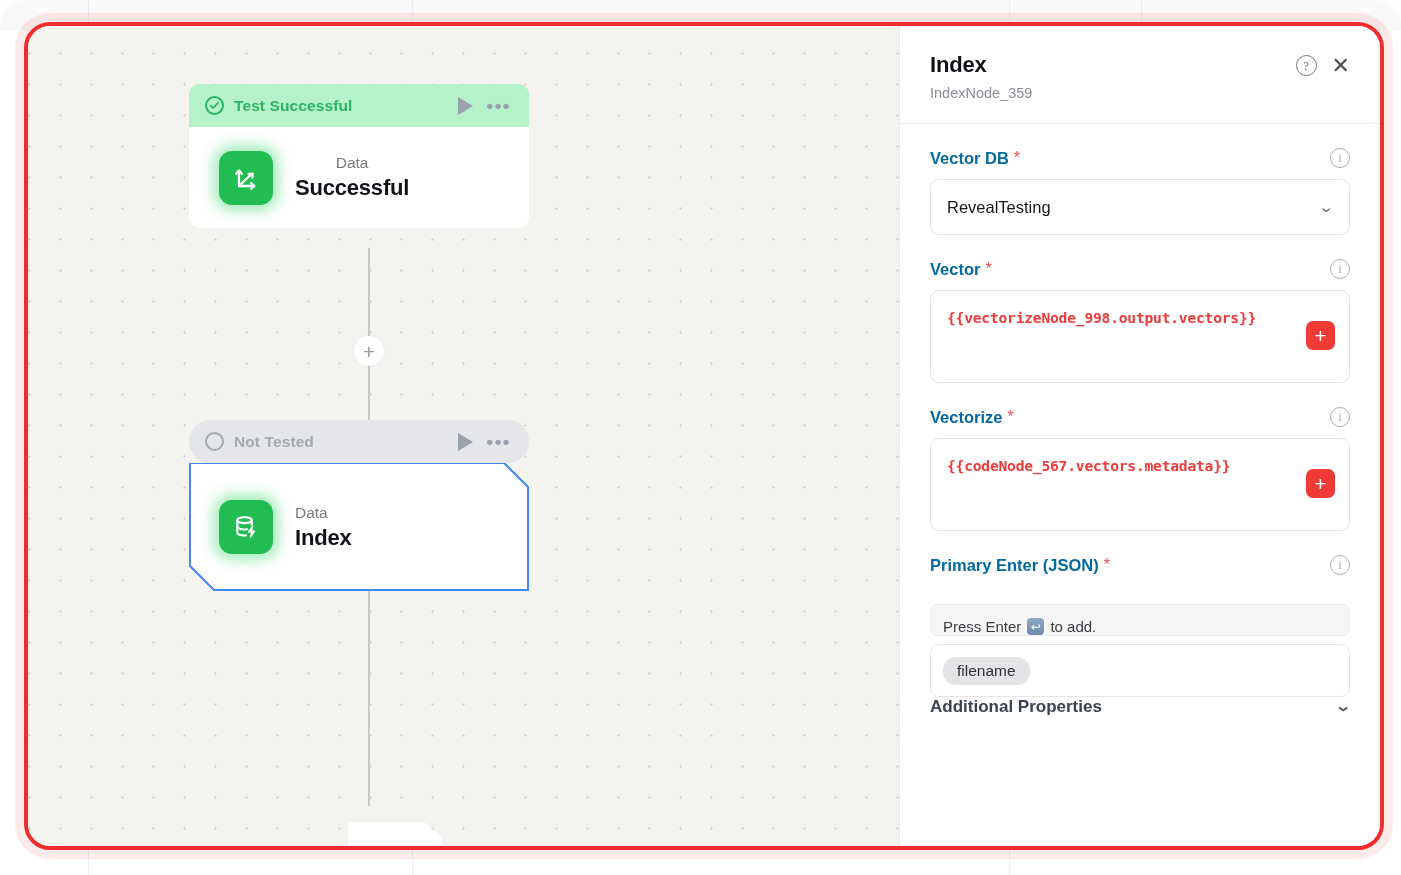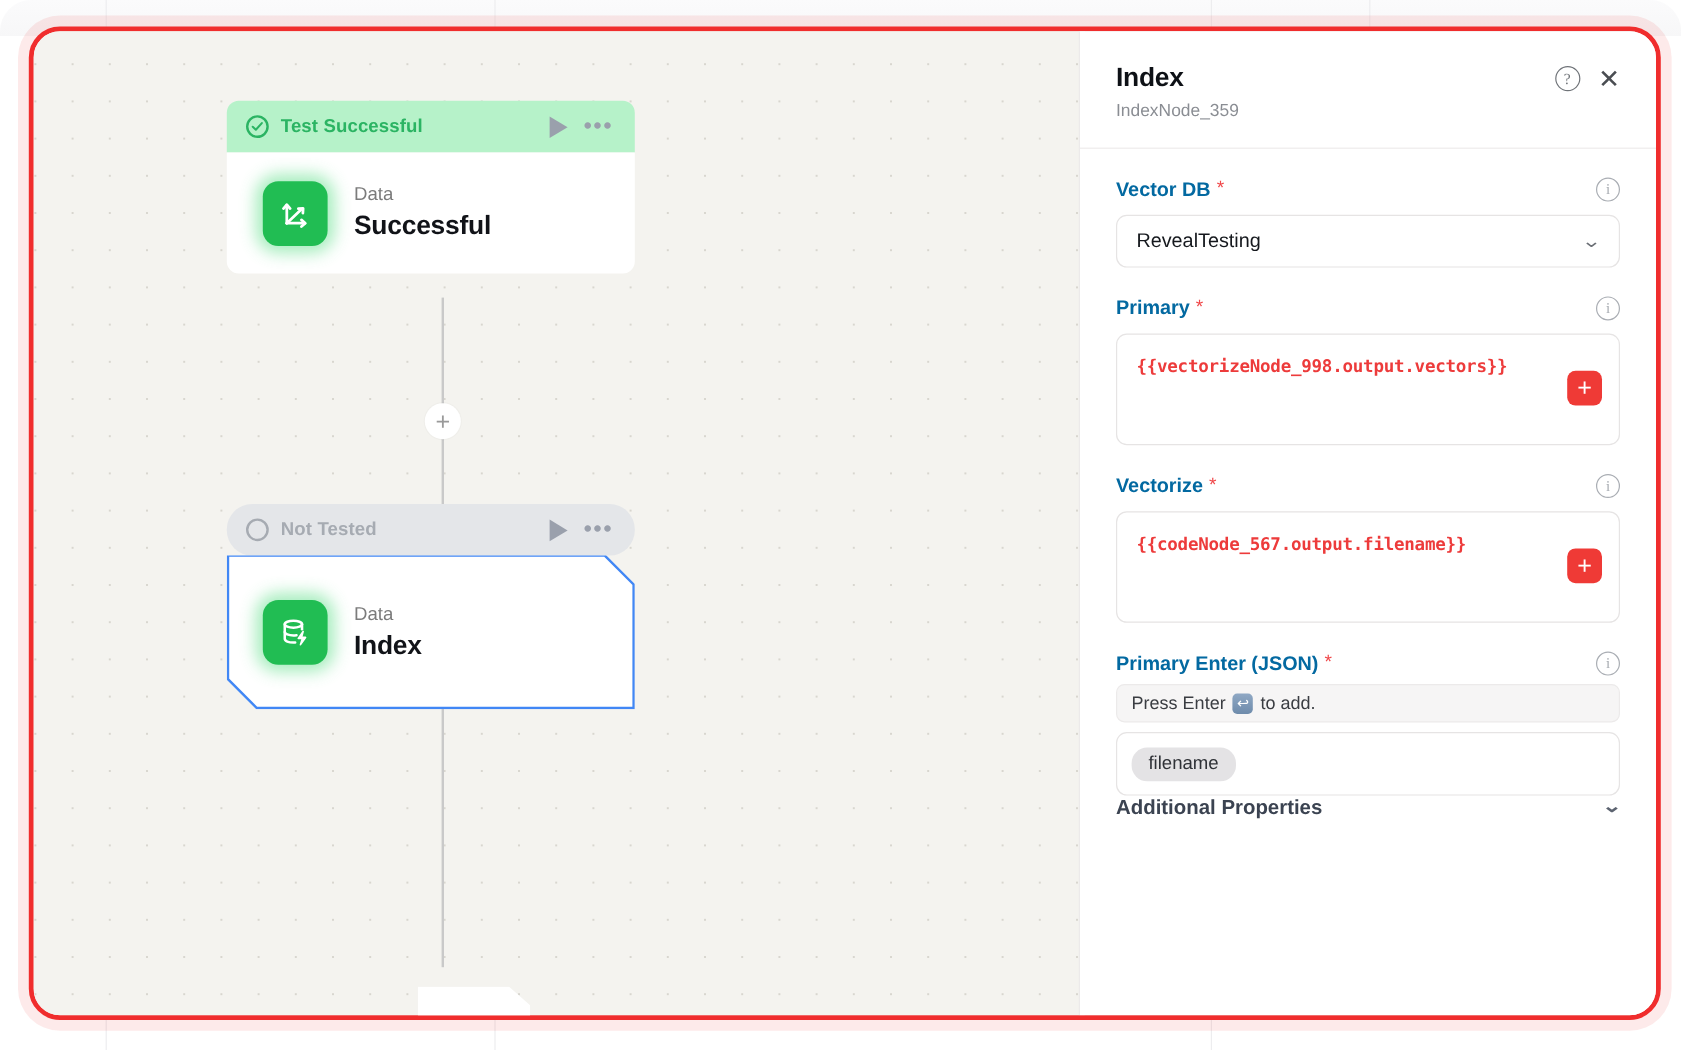--- a/index.html
+++ b/index.html
@@ -143,21 +143,21 @@
   .field { margin-top: 24px; }
   .field-label-row { display: flex; align-items: center; }
   .field-label { font-size: 16.5px; font-weight: 700; color: #0369a1; }
   .req { color: #f0484a; margin-left: 5px; font-size: 16px; }
   .info-i { margin-left: auto; width: 20px; height: 20px; border-radius: 50%;
             border: 1.4px solid #a9adb3; color: #a9adb3; font-size: 12.5px;
             display: flex; align-items: center; justify-content: center;
             font-family: "Liberation Serif", serif; }
 
   .select-box {
-    margin-top: 11px; height: 44px; border: 1px solid #e6e4e4; border-radius: 9px;
+    margin-top: 11px; height: 56px; border: 1px solid #e6e4e4; border-radius: 9px;
     display: flex; align-items: center; padding: 15px 16px;
     font-size: 16.5px; color: #15181d; gap: 16px;
   }
   .chev { margin-left: auto; color: #6c7076; font-size: 15px; transform: scaleX(1.35); }
 
   .code-box {
     position: relative; margin-top: 11px; height: 93px;
     border: 1px solid #e6e4e4; border-radius: 9px;
     padding: 18px 60px 0 16px;
   }
@@ -166,22 +166,22 @@
     font-size: 14.6px; color: #ed3b3b; letter-spacing: -.2px; white-space: nowrap; font-weight: bold;
   }
   .add-btn {
     position: absolute; right: 14px; top: 30px;
     width: 29px; height: 29px; border-radius: 7px; background: #ef3a36;
     display: flex; align-items: center; justify-content: center;
     color: #fff; font-size: 21px; line-height: 1; font-weight: 300;
   }
 
   .chip-input {
-    margin-top: 7px; height: 32px; border: 1px solid #eceaea; border-radius: 7px;
-    background: #f6f5f5; display: flex; align-items: center; padding: 0 12px;
+    margin-top: 29px; height: 32px; border: 1px solid #eceaea; border-radius: 7px;
+    background: #f6f5f5; display: flex; align-items: flex-end; padding: 0 12px;
     font-size: 15px; color: #3a3d42; gap: 6px;
   }
   .enter-glyph {
     display: inline-flex; align-items: center; justify-content: center;
     width: 17px; height: 17px; border-radius: 4px;
     background: linear-gradient(180deg,#8fa8c4,#6e8bab);
     color: #fff; font-size: 12px; line-height: 1;
   }
   .chip-list {
     margin-top: 8px; min-height: 53px; border: 1px solid #e6e4e4; border-radius: 9px;
@@ -213,21 +213,21 @@
 
   <div class="highlight-frame">
 
     <div class="canvas">
 
       <div class="edge edge-a"></div>
       <div class="edge edge-b"></div>
 
       <div class="edge-plus">+</div>
 
-      <div class="node" style="left:161px; top:58px;">
+      <div class="node" style="left:161px; top:58px;text-align:center;">
         <div class="node-status status-success">
           <span class="st-circle">
             <svg width="11" height="11" viewBox="0 0 11 11">
                 <path d="M1.6 5.6 L4.2 8.1 L9.2 2.6" fill="none" stroke="currentColor" stroke-width="1.7" stroke-linecap="round" stroke-linejoin="round"></path>
               </svg>
           </span>
           <span class="st-label">Test Successful</span>
           <span class="node-actions">
             <span class="play-icon"></span>
             <span class="dots-icon">•••</span>
@@ -308,38 +308,38 @@
           <span class="info-i">i</span>
         </div>
         <div class="select-box">
           <span>RevealTesting</span>
           <span class="chev">⌄</span>
         </div>
       </div>
 
       <div class="field">
         <div class="field-label-row">
-          <span class="field-label">Primary</span>
+          <span class="field-label">Vector</span>
           <span class="req">*</span>
           <span class="info-i">i</span>
         </div>
         <div class="code-box">
           <div class="code-text">{{vectorizeNode_998.output.vectors}}</div>
           <span class="add-btn">+</span>
         </div>
       </div>
 
       <div class="field">
         <div class="field-label-row">
           <span class="field-label">Vectorize</span>
           <span class="req">*</span>
           <span class="info-i">i</span>
         </div>
         <div class="code-box">
-          <div class="code-text">{{codeNode_567.output.filename}}</div>
+          <div class="code-text">{{codeNode_567.vectors.metadata}}</div>
           <span class="add-btn">+</span>
         </div>
       </div>
 
       <div class="field">
         <div class="field-label-row">
           <span class="field-label">Primary Enter (JSON)</span>
           <span class="req">*</span>
           <span class="info-i">i</span>
         </div>

